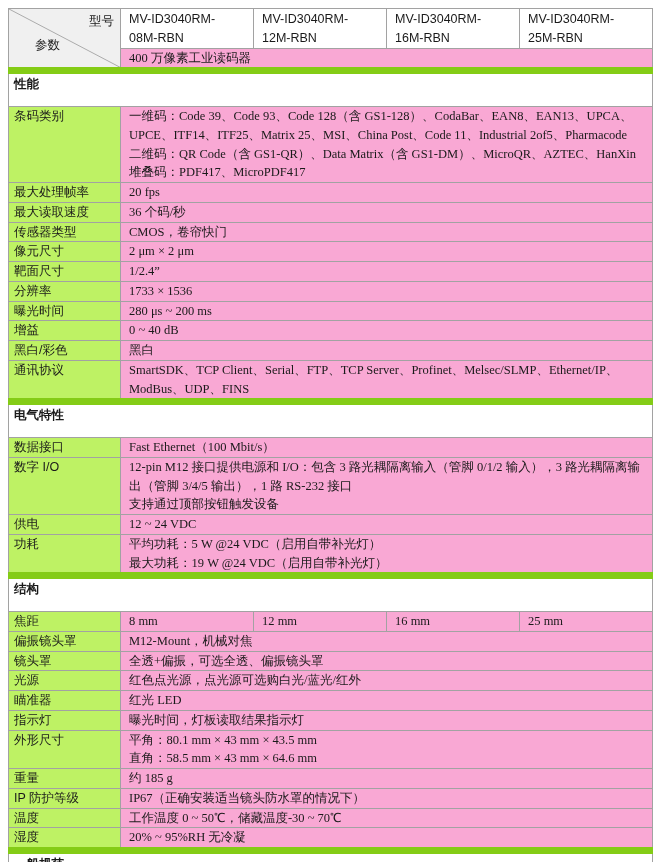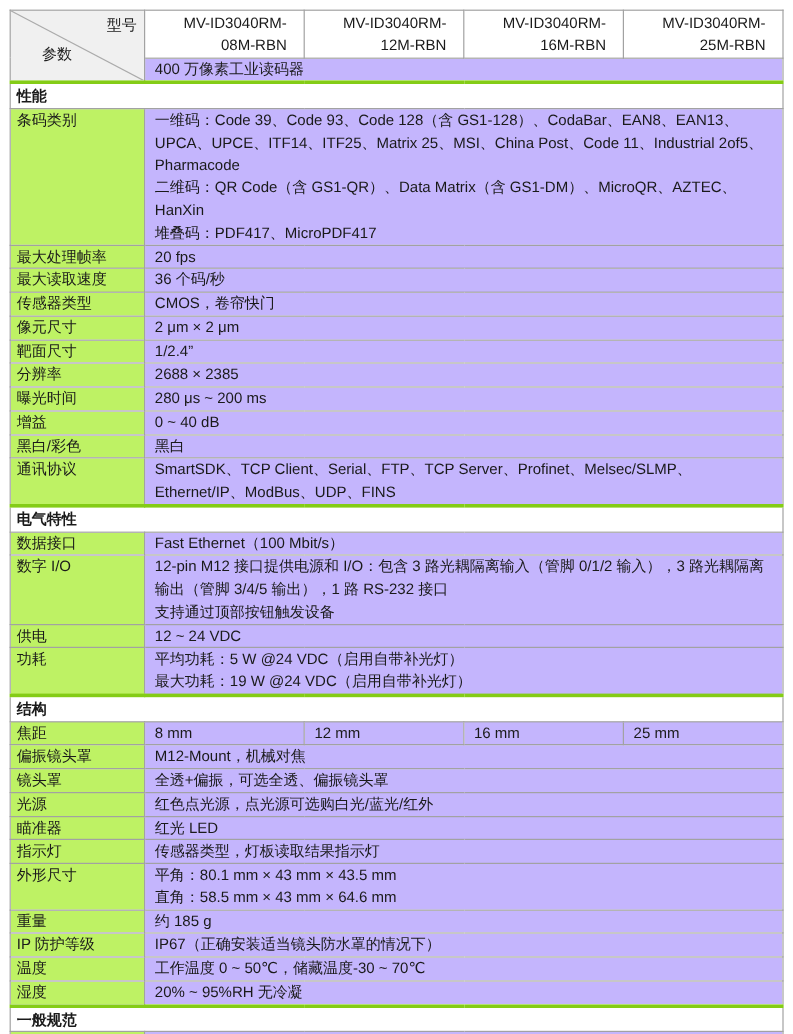--- a/index.html
+++ b/index.html
@@ -6,24 +6,24 @@
   body{width:661px;height:862px;overflow:hidden;
        font-family:"Liberation Sans","DejaVu Sans",sans-serif;color:#1a1a1a;}
   .wrap{padding:8px 8px 0 8px;}
   table.spec{border-collapse:collapse;table-layout:fixed;width:645px;
              font-size:12.5px;line-height:18.75px;}
   td{border:1px solid #a2a2a2;vertical-align:top;padding:0 6px;
      overflow:hidden;}
   col.c-lbl{width:112px;}
   col.c-m{width:133px;}
   td.lbl{background:#bef264;padding:0 4px 0 5px;}
-  td.val{background:#c4b5fd;padding:0 6px 0 8px;white-space:pre-line;}
-  td.model{background:#ffffff;padding:1px 14px 0 8px;text-align:right;}
-  tr.sec td{font-weight:700;background:#ffffff;border-top:3px solid #84cc16;
-            padding:1px 6px 0 5px;}
+  td.val{background:#f9a8d4;padding:0 6px 0 8px;white-space:pre-line;font-family:Liberation Serif, serif;}
+  td.model{background:#ffffff;padding:1px 14px 0 8px;}
+  tr.sec td{font-weight:700;background:#ffffff;border-top:7px solid #84cc16;
+            padding:1px 6px 12px 5px;}
   td.corner{background:#f0f0f0;position:relative;padding:0;}
   td.corner svg{position:absolute;left:0;top:0;width:100%;height:100%;display:block;}
   .c-model{position:absolute;top:3px;right:6px;}
   .c-param{position:absolute;top:27px;left:5px;margin-left:21px;}
 </style>
 </head>
 <body>
 
 <div class="wrap">
 <table class="spec">
@@ -77,21 +77,21 @@
   <tr>
     <td class="lbl">像元尺寸</td>
     <td class="val" colspan="4">2 μm × 2 μm</td>
   </tr>
   <tr>
     <td class="lbl">靶面尺寸</td>
     <td class="val" colspan="4">1/2.4”</td>
   </tr>
   <tr>
     <td class="lbl">分辨率</td>
-    <td class="val" colspan="4">2688 × 2385</td>
+    <td class="val" colspan="4">1733 × 1536</td>
   </tr>
   <tr>
     <td class="lbl">曝光时间</td>
     <td class="val" colspan="4">280 μs ~ 200 ms</td>
   </tr>
   <tr>
     <td class="lbl">增益</td>
     <td class="val" colspan="4">0 ~ 40 dB</td>
   </tr>
   <tr>
@@ -146,21 +146,21 @@
   <tr>
     <td class="lbl">光源</td>
     <td class="val" colspan="4">红色点光源，点光源可选购白光/蓝光/红外</td>
   </tr>
   <tr>
     <td class="lbl">瞄准器</td>
     <td class="val" colspan="4">红光 LED</td>
   </tr>
   <tr>
     <td class="lbl">指示灯</td>
-    <td class="val" colspan="4">传感器类型，灯板读取结果指示灯</td>
+    <td class="val" colspan="4">曝光时间，灯板读取结果指示灯</td>
   </tr>
   <tr>
     <td class="lbl">外形尺寸</td>
     <td class="val" colspan="4">平角：80.1 mm × 43 mm × 43.5 mm
 直角：58.5 mm × 43 mm × 64.6 mm</td>
   </tr>
   <tr>
     <td class="lbl">重量</td>
     <td class="val" colspan="4">约 185 g</td>
   </tr>

